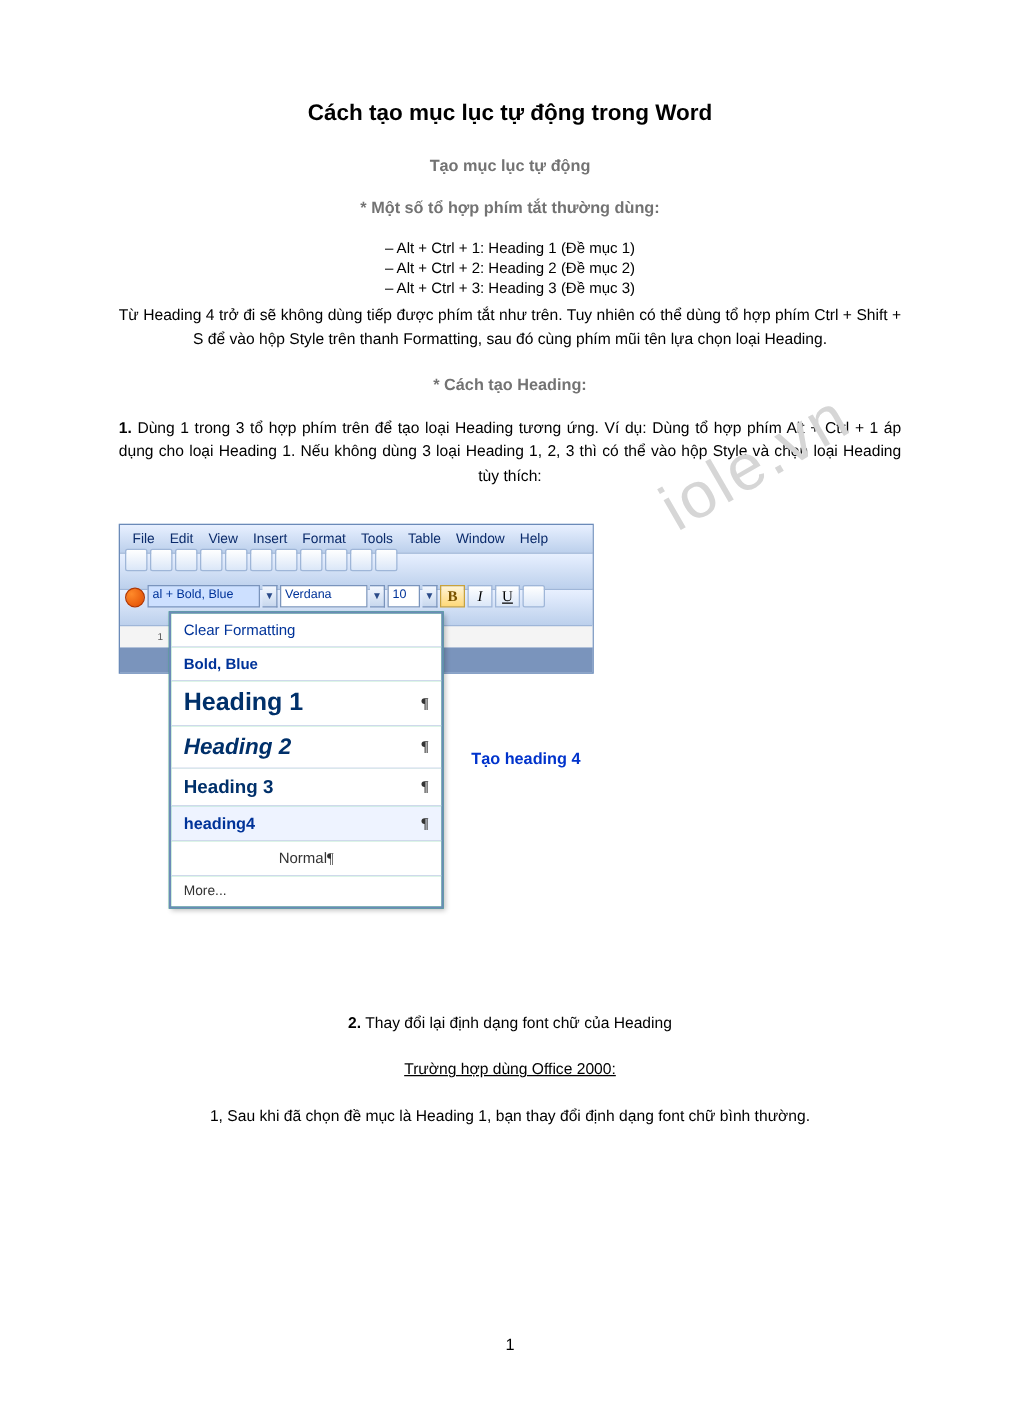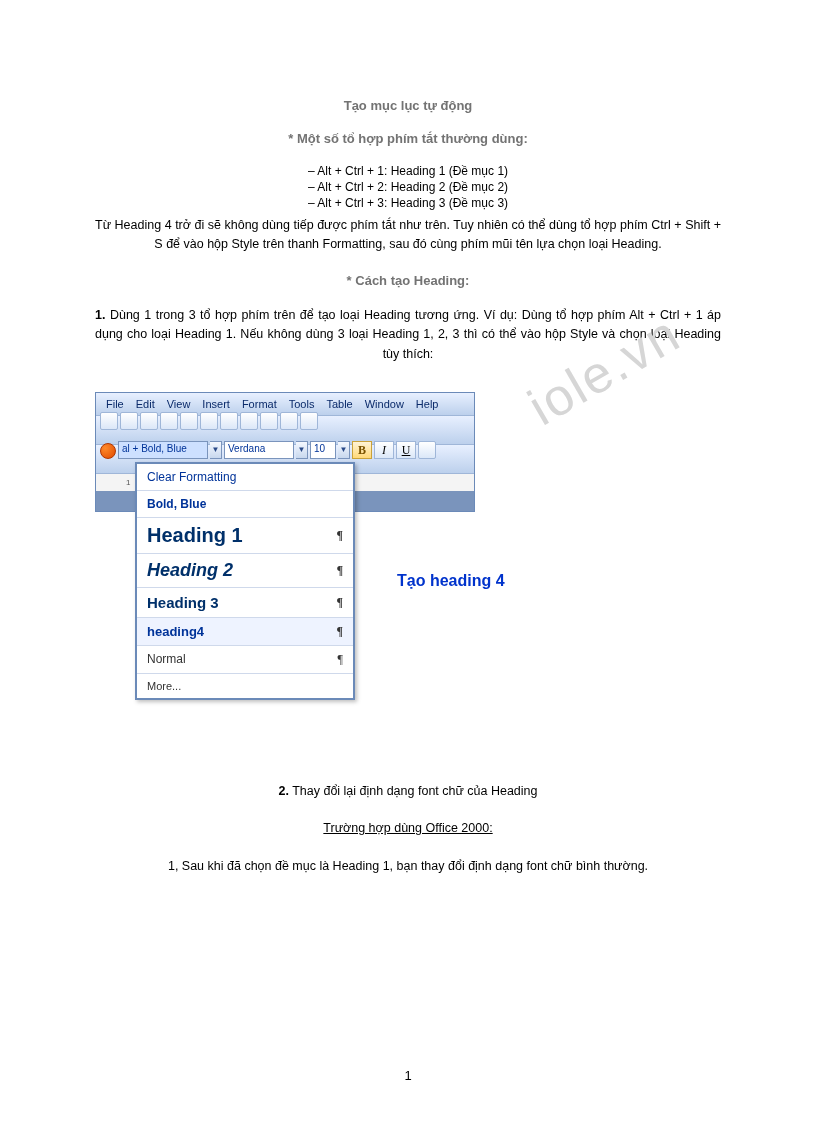--- a/index.html
+++ b/index.html
@@ -151,25 +151,25 @@
   .style-dropdown .clear { color:#003399; font-size:12px; }
   .style-dropdown .boldblue { font-weight:bold; color:#003399; font-size:12px; }
   .style-dropdown .h1 { font-family:Arial; font-weight:bold; font-size:20px; color:#00306a;}
   .style-dropdown .h2 { font-family:Arial; font-weight:bold; font-style:italic; font-size:18px; color:#00306a;}
   .style-dropdown .h3 { font-family:Arial; font-weight:bold; font-size:15px; color:#00306a;}
   .style-dropdown .h4 { font-family:Arial; font-weight:bold; font-size:13px; color:#003399; background:#eef3ff;text-align:right;}
   .pilcrow { font-family: Georgia, serif; font-size: 12px; color:#333; }
   .style-dropdown .more { color:#333; font-size:11px; }
   .caption-side {
     position: absolute;
-    left: 302px;
+    left: 282px;
     top: 180px;
     color: #0033cc;
     font-weight: bold;
-    font-size: 16px;
+    font-size: 13px;
   }
   .section-after {
     margin-top: 30px;
     text-align: center;
   }
   .underline { text-decoration: underline; }
   .pagenum {
     position: absolute;
     bottom: 40px;
     left: 0; right: 0;
@@ -194,20 +194,21 @@
     background: radial-gradient(circle at 30% 30%, #ff8a2a, #e04a00);
     border: 1px solid #b03600;
   }
 </style>
 </head>
 <body>
 
 <div class="watermark">iole.vn</div>
 
 <div class="page">
+  <h1 class="title">Cách tạo mục lục tự động trong Word</h1>
   <div class="subheading">Tạo mục lục tự động</div>
   <div class="subheading">* Một số tổ hợp phím tắt thường dùng:</div>
 
   <div class="shortcuts">
     <p>– Alt + Ctrl + 1: Heading 1 (Đề mục 1)</p>
     <p>– Alt + Ctrl + 2: Heading 2 (Đề mục 2)</p>
     <p>– Alt + Ctrl + 3: Heading 3 (Đề mục 3)</p>
   </div>
 
   <p class="bodytext">Từ Heading 4 trở đi sẽ không dùng tiếp được phím tắt như trên. Tuy nhiên có thể dùng tổ hợp phím Ctrl + Shift + S để vào hộp Style trên thanh Formatting, sau đó cùng phím mũi tên lựa chọn loại Heading.</p>
@@ -277,21 +278,21 @@
         <span class="pilcrow">¶</span>
       </div>
       <div class="item h3">
         <span>Heading 3</span>
         <span class="pilcrow">¶</span>
       </div>
       <div class="item h4">
         <span>heading4</span>
         <span class="pilcrow">¶</span>
       </div>
-      <div class="item" style="color:#333;">
+      <div class="item" style="color:#333;justify-content:center;">
         <span>Normal</span>
         <span class="pilcrow">¶</span>
       </div>
       <div class="item more">
         <span>More...</span>
       </div>
     </div>
 
     <div class="caption-side">Tạo heading 4</div>
   </div>

